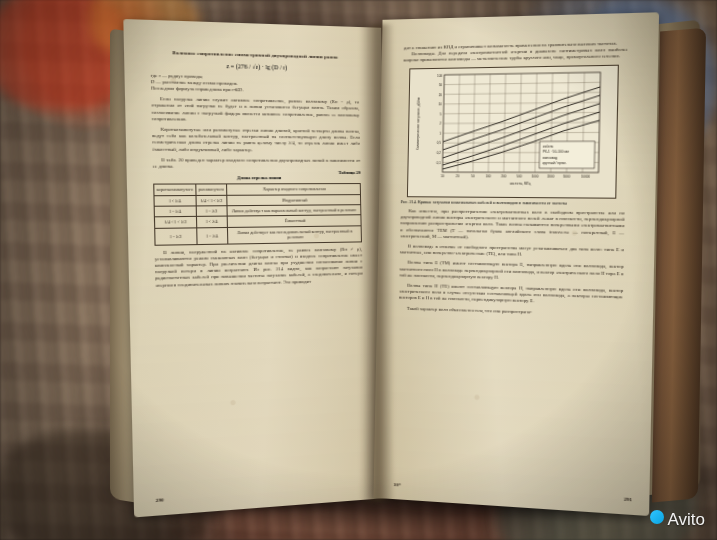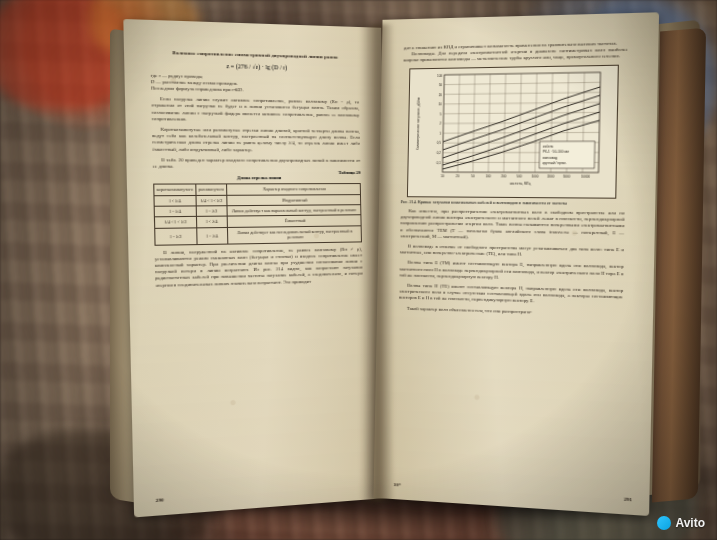--- a/index.html
+++ b/index.html
@@ -84,22 +84,22 @@
     background:#e9e2cb;border:.7px solid #4a3d2c;}
   .chart-svg{display:block;}
   .figcap{font-size:4.2px;line-height:5.4px;text-align:left;}
 
   .pagenum{position:absolute;bottom:12px;font-size:5px;font-weight:bold;color:#33291f;}
   .pn-left{left:20px;}
   .pn-right{left:20px;}
   .pn-right2{right:16px;}
 
   
-  .wm{position:absolute;right:12px;bottom:10px;display:flex;align-items:center;gap:4px;
-    color:#f2f2f2;font-family:"Liberation Sans",sans-serif;font-size:12px;font-weight:bold;
+  .wm{position:absolute;right:12px;bottom:10px;display:flex;align-items:flex-start;gap:4px;
+    color:#f2f2f2;font-family:"Liberation Sans",sans-serif;font-size:17px;font-weight:normal;
     text-shadow:0 1px 2px rgba(0,0,0,.6);}
   .wm .dot{width:14px;height:14px;border-radius:50%;
     background:linear-gradient(135deg,#30c5ff,#0aa3e0);display:inline-block;}
 
   .vignette{position:absolute;inset:0;pointer-events:none;
     background:radial-gradient(ellipse at 50% 45%, rgba(0,0,0,0) 55%, rgba(0,0,0,.38) 100%);}
 </style>
 </head>
 <body>
 

